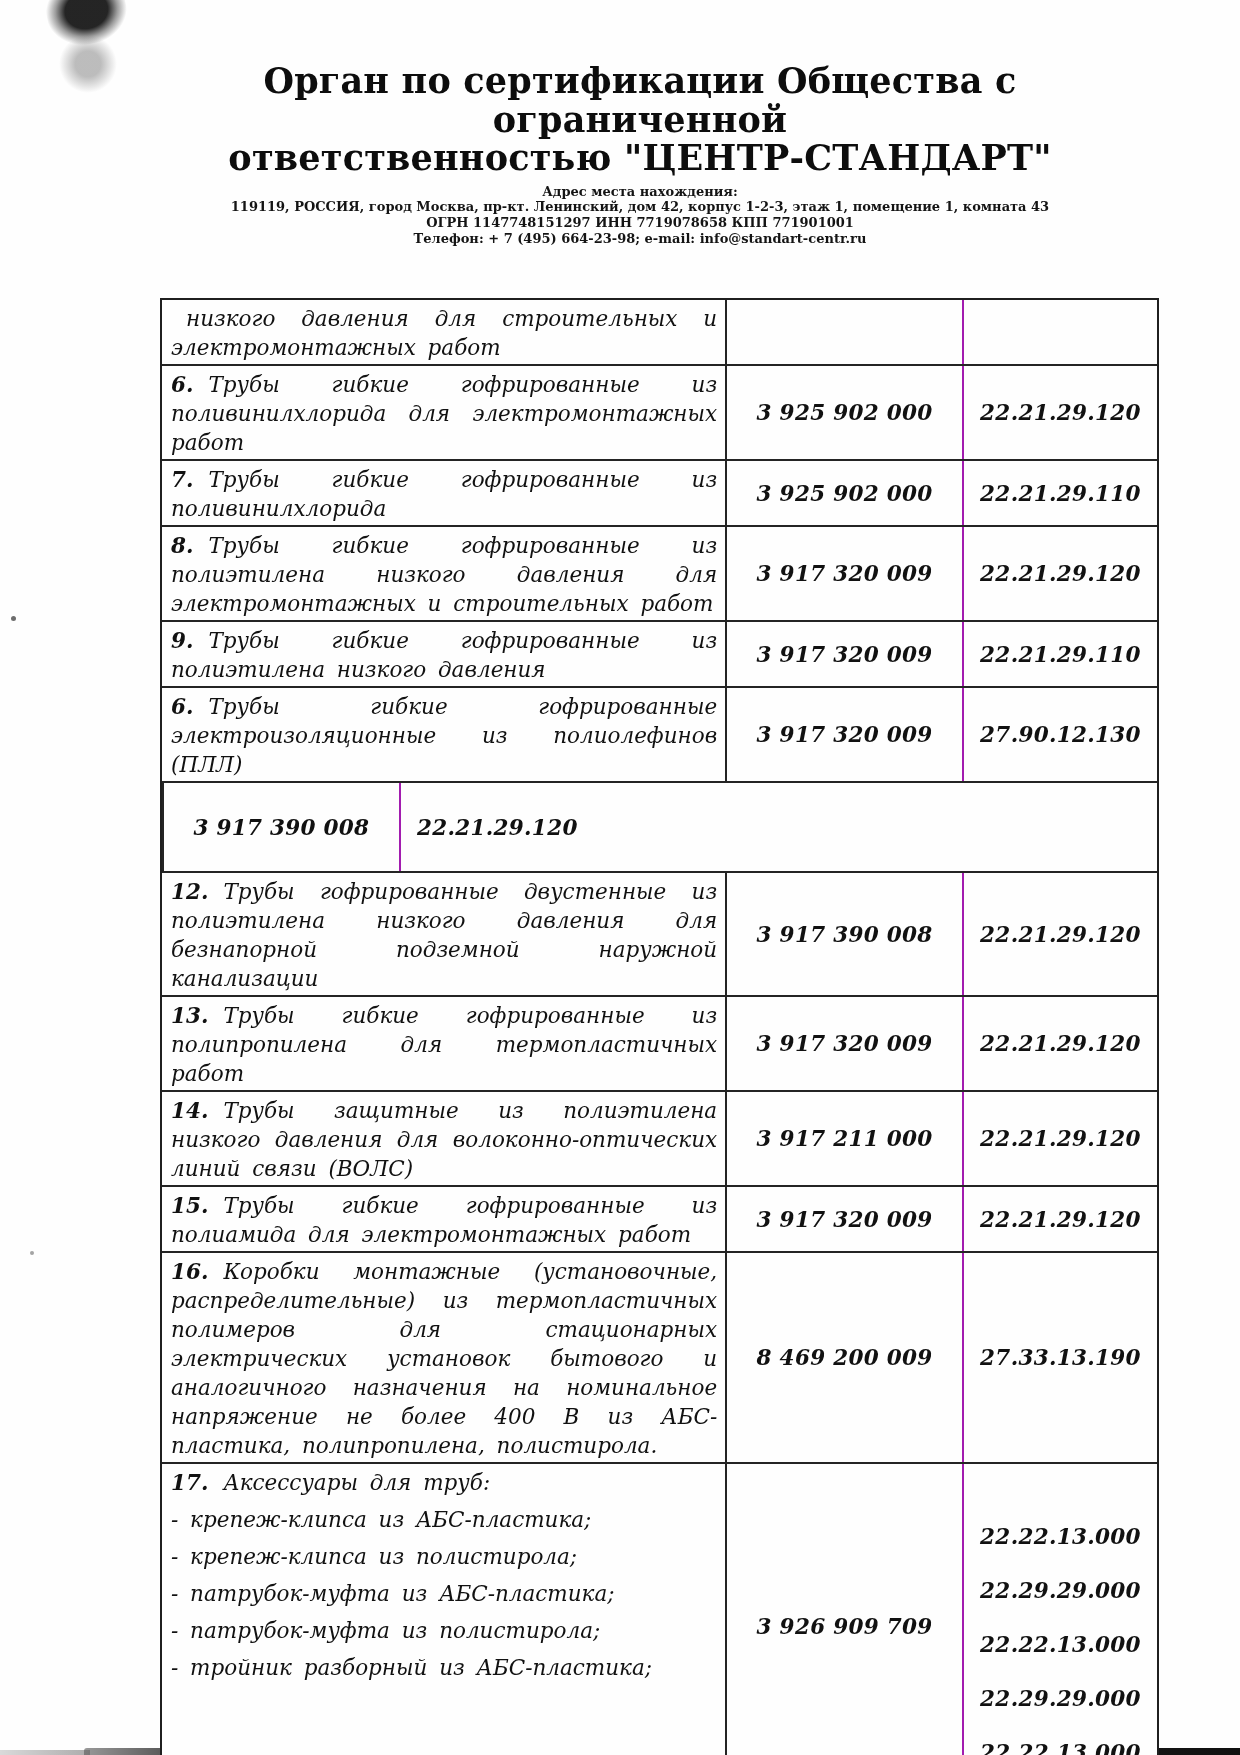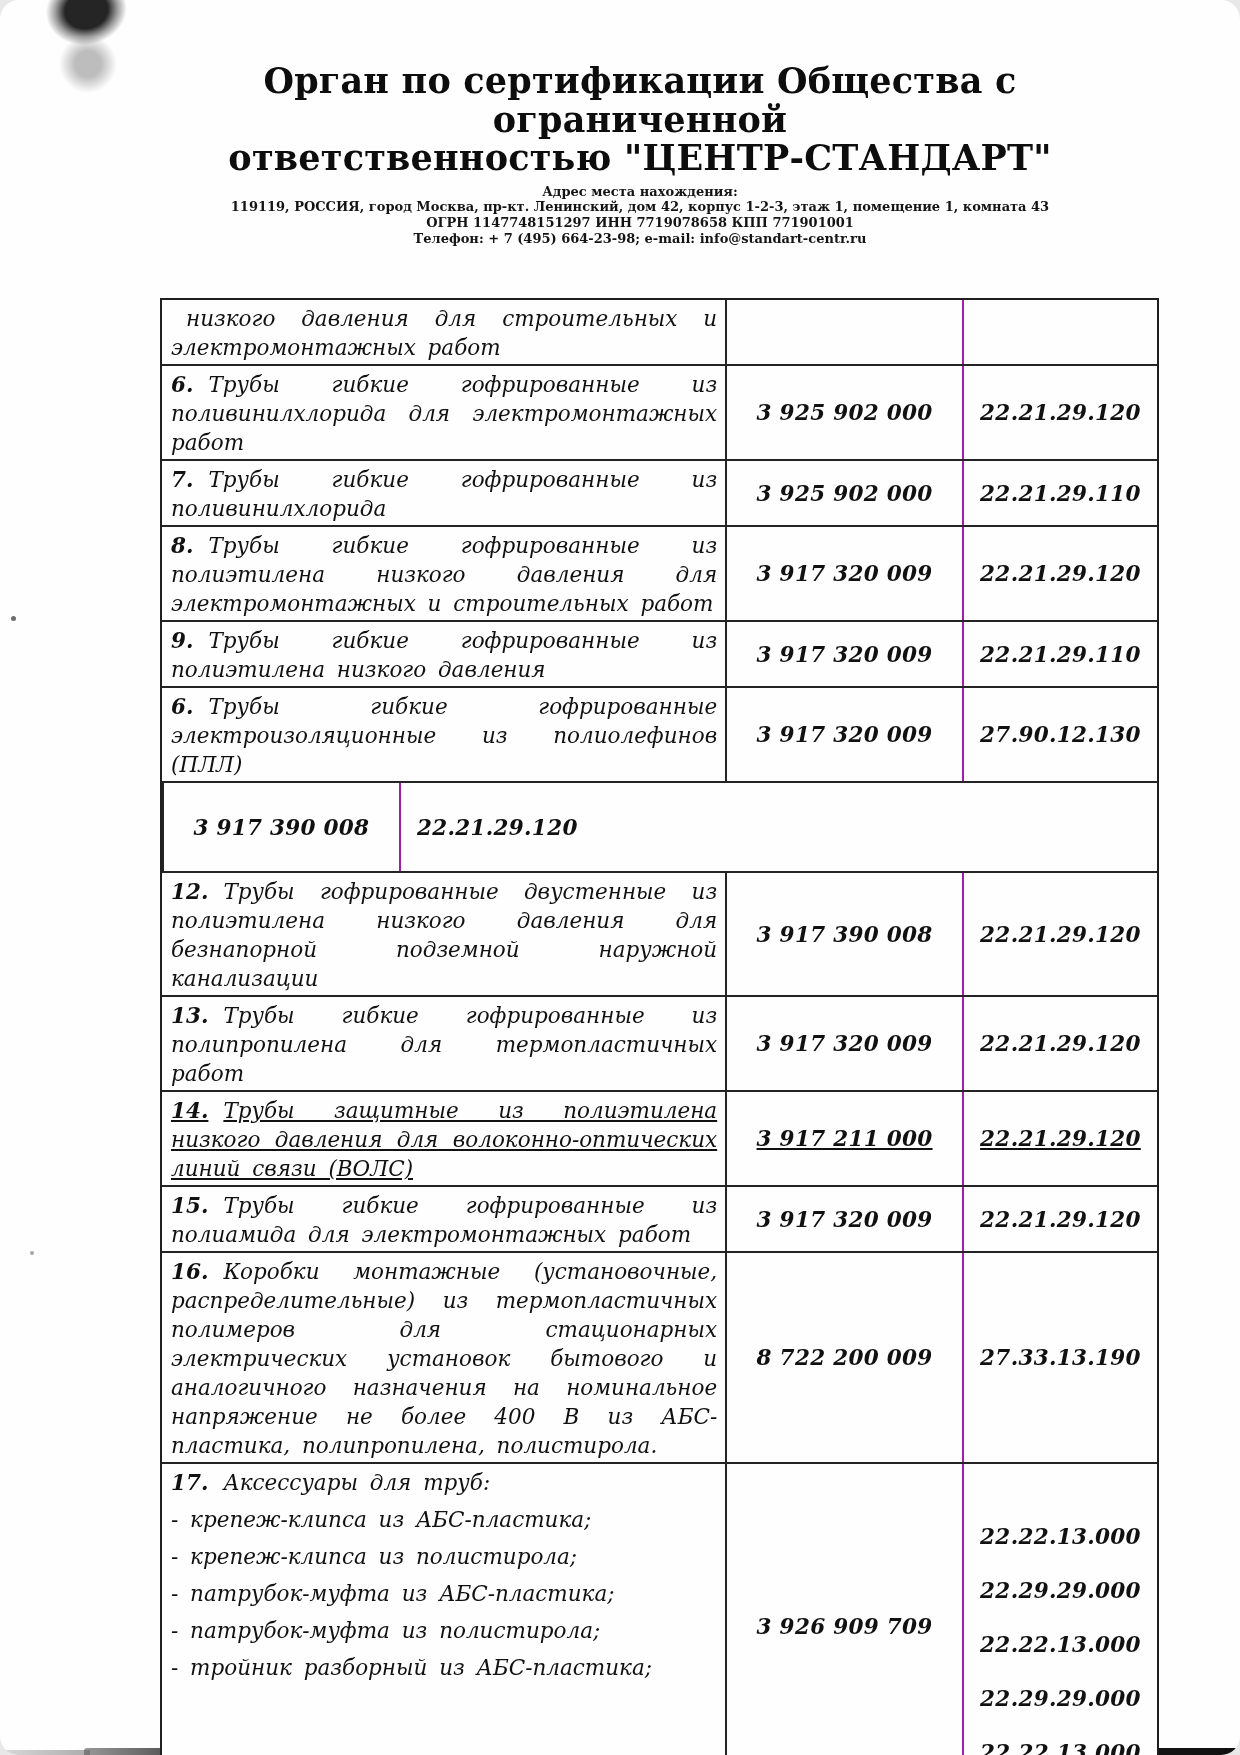--- a/index.html
+++ b/index.html
@@ -5,21 +5,20 @@
   html, body { margin: 0; padding: 0; background: #e8e8e8; }
   .page {
     position: relative;
     width: 1240px;
     height: 1755px;
     margin: 0 auto;
     background: #fefefe;
     overflow: hidden;
     font-family: "DejaVu Serif", "Liberation Serif", serif;
     color: #111;
-    border-radius: 19px;
   }
 
   
   .header {
     position: absolute;
     top: 62px; left: 130px; width: 1020px;
     text-align: center;
   }
   .title {
     font-size: 35px;
@@ -70,21 +69,21 @@
 
   .rh0  { min-height: 57px;  }
   .rh1  { min-height: 87px;  }
   .rh2  { min-height: 55px;  }
   .rh3  { min-height: 87px;  }
   .rh4  { min-height: 55px;  }
   .rh5  { min-height: 58px;  }
   .rh6  { min-height: 88px;  }
   .rh7  { min-height: 85px;  }
   .rh8  { min-height: 58px;  }
-  .rh9  { min-height: 85px; text-decoration: underline;  }
+  .rh9  { min-height: 85px;  }
   .rh10 { min-height: 58px;  }
   .rh11 { min-height: 171px; }
   .rh12 { min-height: 324px; }
 
   
   .acc-desc { display: block; }
   .acc-title { margin-bottom: 4px; }
   .acc-item { margin-top: 8px; text-align: left; }
   .acc-okpd {
     flex-direction: column;
@@ -219,21 +218,21 @@
     </div>
 
     <div class="row rh10">
       <div class="cell desc"><span class="num">15.</span><span>Трубы гибкие гофрированные из полиамида для электромонтажных работ</span></div>
       <div class="cell codecell">3 917 320 009</div>
       <div class="cell okpdcell">22.21.29.120</div>
     </div>
 
     <div class="row rh11">
       <div class="cell desc"><span class="num">16.</span><span>Коробки монтажные (установочные, распределительные) из термопластичных полимеров для стационарных электрических установок бытового и аналогичного назначения на номинальное напряжение не более 400 В из АБС-пластика, полипропилена, полистирола.</span></div>
-      <div class="cell codecell">8 722 200 009</div>
+      <div class="cell codecell">8 469 200 009</div>
       <div class="cell okpdcell">27.33.13.190</div>
     </div>
 
     <div class="row rh12">
       <div class="cell desc acc-desc">
         <div class="acc-title"><span class="num">17.</span><span>Аксессуары для труб:</span></div>
         <div class="acc-item">- крепеж-клипса из АБС-пластика;</div>
         <div class="acc-item">- крепеж-клипса из полистирола;</div>
         <div class="acc-item">- патрубок-муфта из АБС-пластика;</div>
         <div class="acc-item">- патрубок-муфта из полистирола;</div>

